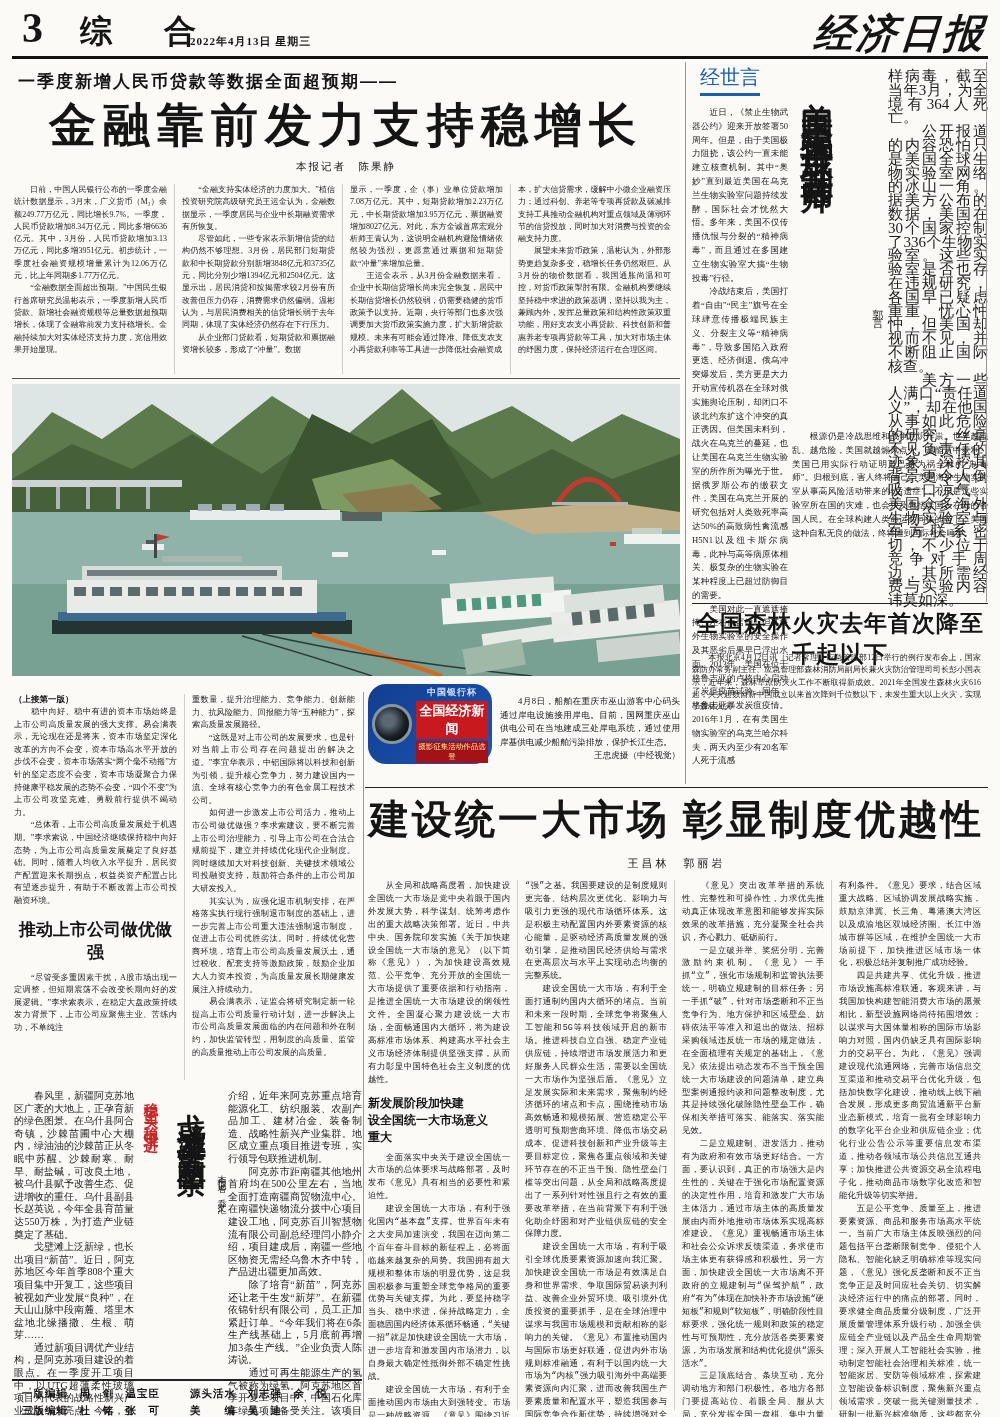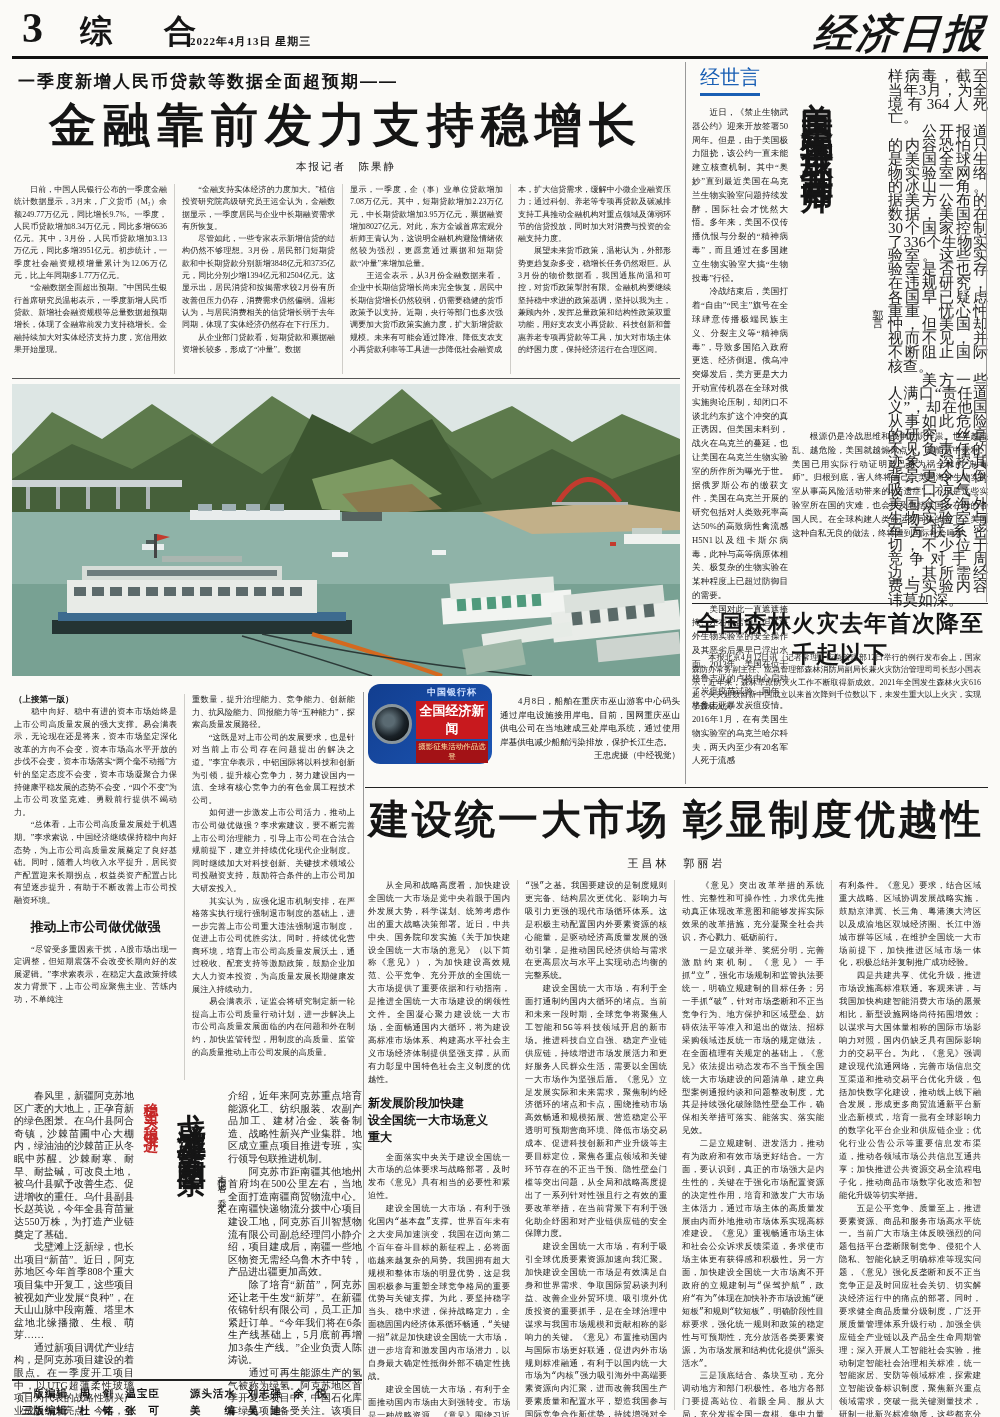--- a/index.html
+++ b/index.html
@@ -25,21 +25,21 @@
   .lead-head{position:absolute;left:12px;top:94px;width:668px;text-align:center;font-size:47px;font-weight:900;letter-spacing:7px;}
   .lead-by{position:absolute;left:12px;top:160px;width:668px;text-align:center;font-size:10.5px;letter-spacing:2px;}
   .lead-cols{position:absolute;left:14px;top:184px;width:664px;height:190px;}
   
   .photo{position:absolute;left:12px;top:384px;width:668px;height:292px;background:#9db8ac;}
   .photo svg{display:block;}
   .caption{position:absolute;left:500px;top:682px;width:180px;font-size:8.6px;line-height:13.4px;text-align:justify;white-space:pre-line;}
   .credit{text-align:right;display:block;}
   
   .badge{position:absolute;left:368px;top:684px;width:124px;height:80px;background:linear-gradient(135deg,#123e8f,#1c55b4);
-         border-radius:12px;display:flex;align-items:center;padding:4px;box-sizing:border-box;}
+         border-radius:18px;display:flex;align-items:center;padding:4px;box-sizing:border-box;}
   .lens{width:34px;height:34px;border-radius:50%;background:radial-gradient(circle at 40% 40%,#5a6a72 0 20%,#1a2228 55%,#000 100%);
         border:3px solid #89959c;flex:none;margin-right:4px;}
   .badge-tx{flex:1;text-align:center;}
   .badge-l1{font-size:9px;color:#cfe0ff;font-weight:700;letter-spacing:1px;}
   .badge-l2{font-size:13px;color:#fff;font-weight:900;background:#c8191e;margin:2px 0;padding:1px 0;font-family:"Liberation Sans",sans-serif;}
   .badge-l3{font-size:7.5px;color:#ffe9a8;background:#a31216;padding:1px 0;}
   
   .jsy{position:absolute;left:692px;top:62px;width:296px;height:540px;}
   .jsy-label{position:absolute;left:8px;top:2px;font-size:20px;font-weight:400;font-family:"Liberation Sans",sans-serif;
              color:#1a5fb4;border-bottom:3px solid #1a5fb4;padding-bottom:2px;}
@@ -56,21 +56,21 @@
   .mkt-head{position:absolute;left:365px;top:792px;width:623px;text-align:center;font-size:40px;font-weight:900;letter-spacing:3px;}
   .mkt-by{position:absolute;left:365px;top:856px;width:623px;text-align:center;font-size:11px;letter-spacing:3px;}
   .mkt-cols{position:absolute;left:368px;top:880px;width:620px;height:530px;}
   .mkt-cols .bodytxt{font-size:8.4px;line-height:12.9px;font-family:Liberation Mono, monospace;}
   .subhead{font-size:12px;font-weight:900;font-family:"Liberation Sans",sans-serif;line-height:17px;
            text-align:left;margin:8px 0 6px 0;white-space:pre-line;}
   
   .listed{position:absolute;left:14px;top:694px;width:348px;height:386px;}
   .listed .bodytxt{font-size:8.2px;line-height:12.6px;}
   .cont-note{font-size:8.5px;font-weight:700;}
-  .subhead2{font-size:13px;font-weight:900;font-family:Liberation Mono, monospace;text-align:center;margin:10px 0 8px 0;}
+  .subhead2{font-size:17px;font-weight:900;font-family:Liberation Mono, monospace;text-align:center;margin:10px 0 8px 0;}
   
   .gobi{position:absolute;left:14px;top:1090px;width:348px;height:284px;display:flex;}
   .gobi-c1{width:120px;}
   .gobi-label{width:22px;margin:0 4px;font-size:14.5px;font-weight:900;color:#c62828;letter-spacing:4px;font-family:"Liberation Sans",sans-serif;}
   .gobi-headwrap{position:relative;width:64px;}
   .gobi-head{position:absolute;left:8px;top:0;font-size:29px;font-weight:900;letter-spacing:8px;}
   .gobi-by{position:absolute;right:0px;top:78px;font-size:9px;letter-spacing:3px;}
   .gobi-c2{flex:1;}
   .gobi .bodytxt{font-size:10px;line-height:12.6px;}
   

